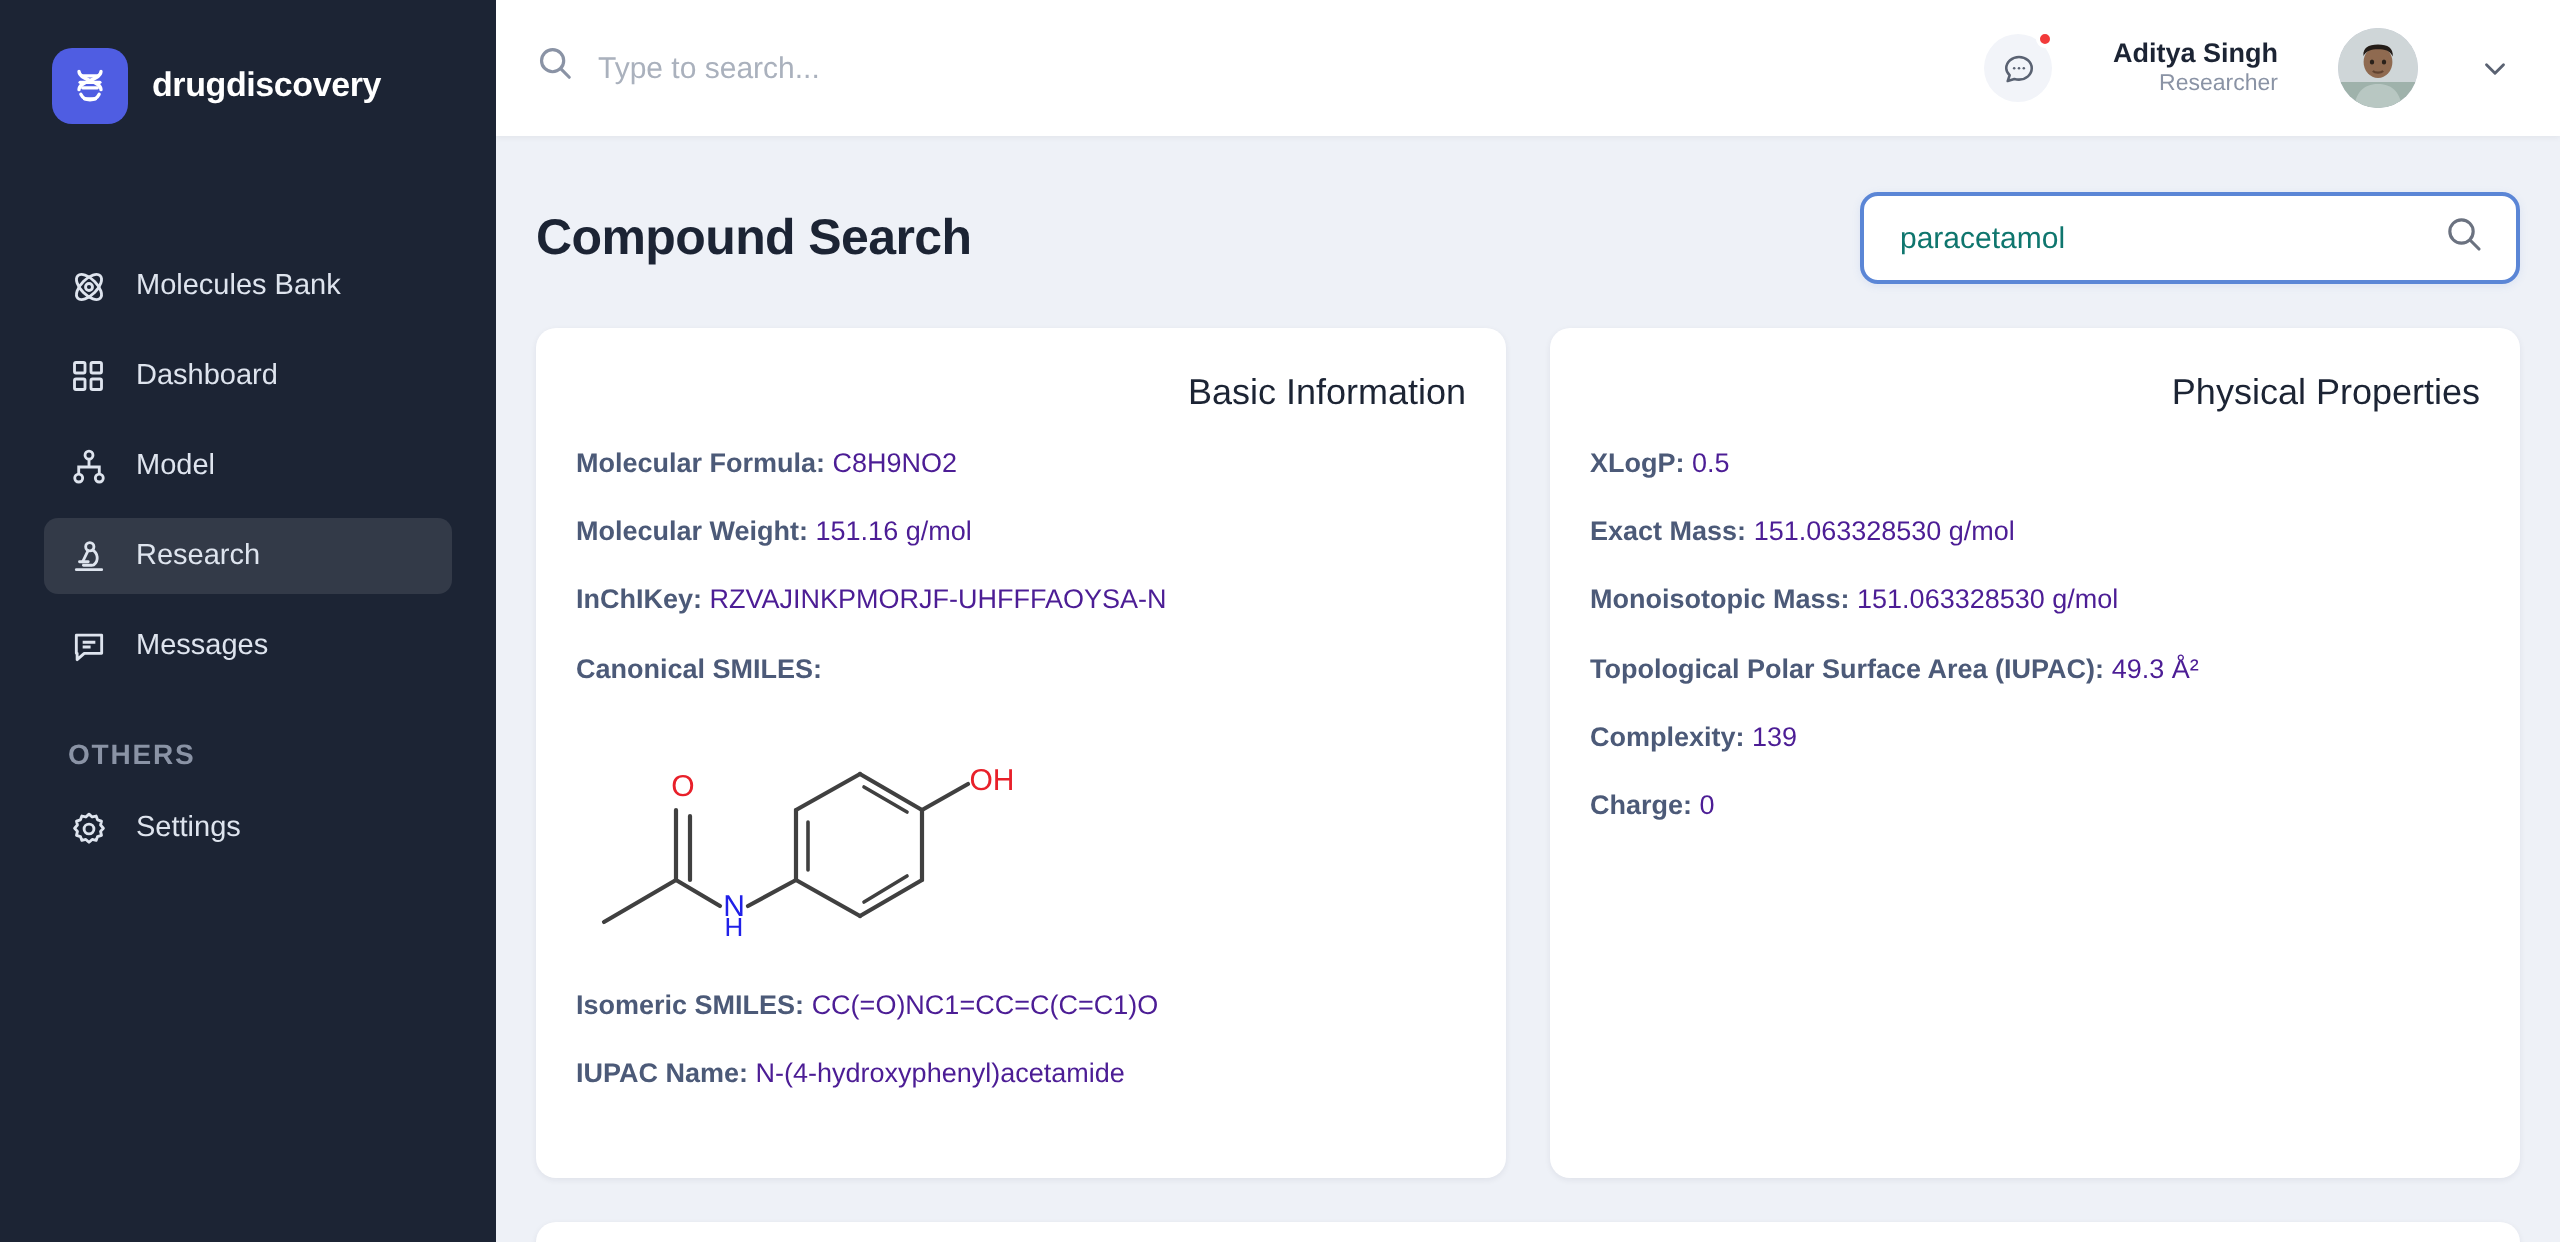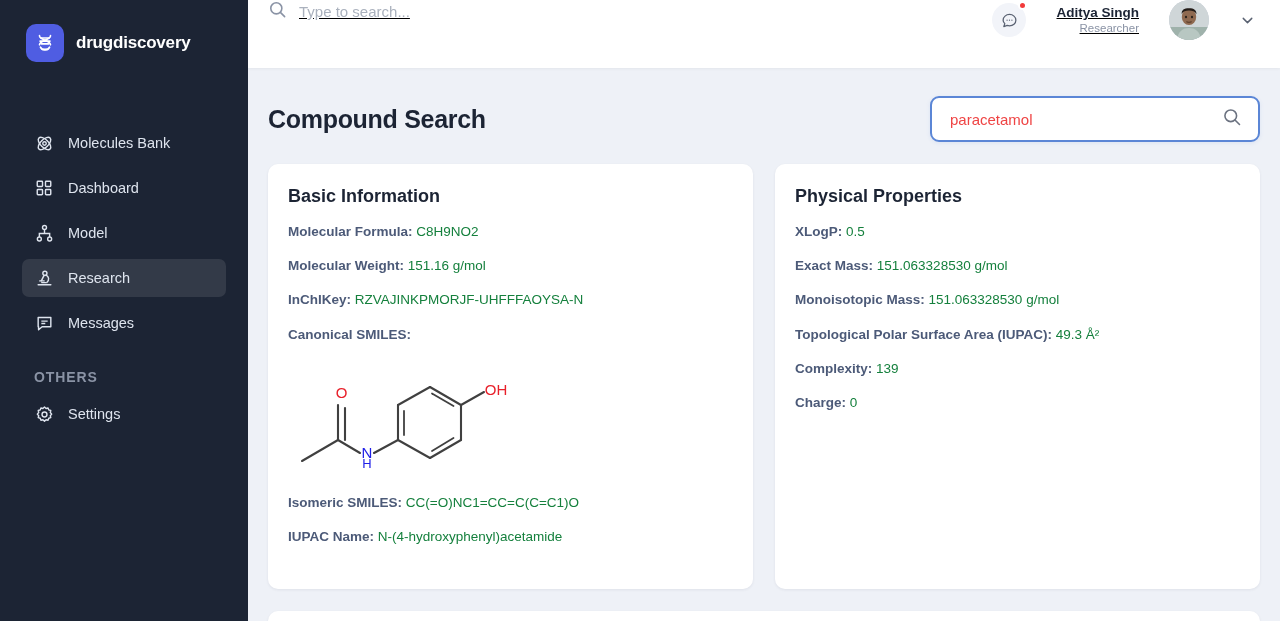--- a/index.html
+++ b/index.html
@@ -48,24 +48,24 @@
   .nav-section {
     color: #8a93a5; font-size: 14px; font-weight: bold;
     letter-spacing: 0.9px; padding: 20px 12px 10px 12px;
   }
 
   
   .main { flex: 1 1 auto; height: 621px; display: flex; flex-direction: column; background: #eef1f7; overflow: hidden; }
 
   .topbar {
     height: 68px; background: #ffffff; flex: 0 0 68px;
-    display: flex; align-items: flex-start;
+    display: flex; align-items: center;
     padding: 0 24px 0 20px;
     box-shadow: 0 1px 3px rgba(0,0,0,0.05);
-    position: relative; z-index: 5; text-decoration: underline;
+    position: relative; z-index: 5;
   }
   .topsearch { display: flex; align-items: center; gap: 12px; flex: 1 1 auto; }
   .topsearch input {
     border: none; outline: none; font-size: 15px;
     font-family: "Liberation Sans", sans-serif;
     color: #4a5568; width: 320px; background: transparent;
   }
   .topsearch input::placeholder { color: #aab1bd; }
 
   .topright { display: flex; align-items: center; gap: 30px; }
@@ -102,41 +102,42 @@
     background: #ffffff;
     border: 2px solid #5b86d6;
     border-radius: 9px;
     display: flex; align-items: center;
     padding: 0 16px 0 18px;
     gap: 10px;
     box-shadow: 0 1px 4px rgba(90,130,210,0.12);
   }
   .cmpsearch input {
     flex: 1 1 auto; border: none; outline: none; background: transparent;
-    font-size: 15px; color: #ef4444;
+    font-size: 15px; color: #0f766e;
     font-family: "Liberation Sans", sans-serif;
   }
   .cmpsearch input::placeholder { color: #9aa2b0; }
 
   .cards { display: flex; gap: 22px; align-items: flex-start; }
   .card {
     background: #ffffff; border-radius: 10px;
     box-shadow: 0 1px 3px rgba(22,34,58,0.07);
     padding: 22px 20px 20px 20px;
     flex: 1 1 0;
   }
   .card-basic { min-height: 425px; display: flex; flex-direction: column; }
   .card-phys { min-height: 425px; }
   .card-title {
-    font-size: 18px; color: #1c2434; font-weight: bold;
+    font-size: 18px; color: #1c2434; font-weight: normal;
     margin-bottom: 16px;
+    text-align: right;
   }
   .prop { font-size: 13.5px; color: #8e96a6; margin-bottom: 16px; line-height: 1.35; }
   .prop .k { color: #4c5a78; font-weight: bold; }
-  .prop .v { color: #15803d; }
+  .prop .v { color: #4c1d95; }
 
   .mol { margin: 18px 0 26px 0; display: flex; justify-content: flex-start; padding-left: 6px; }
   .mol svg { display: block; }
 
   .bottom-strip {
     margin-top: 22px;
     height: 60px;
     background: #ffffff;
     border-radius: 10px;
     box-shadow: 0 1px 3px rgba(22,34,58,0.07);

